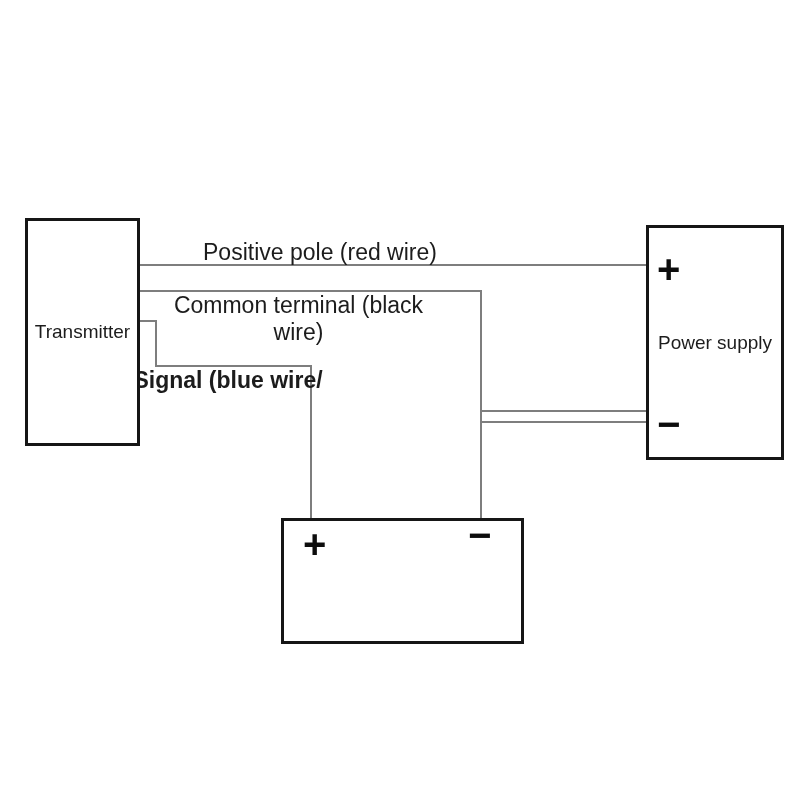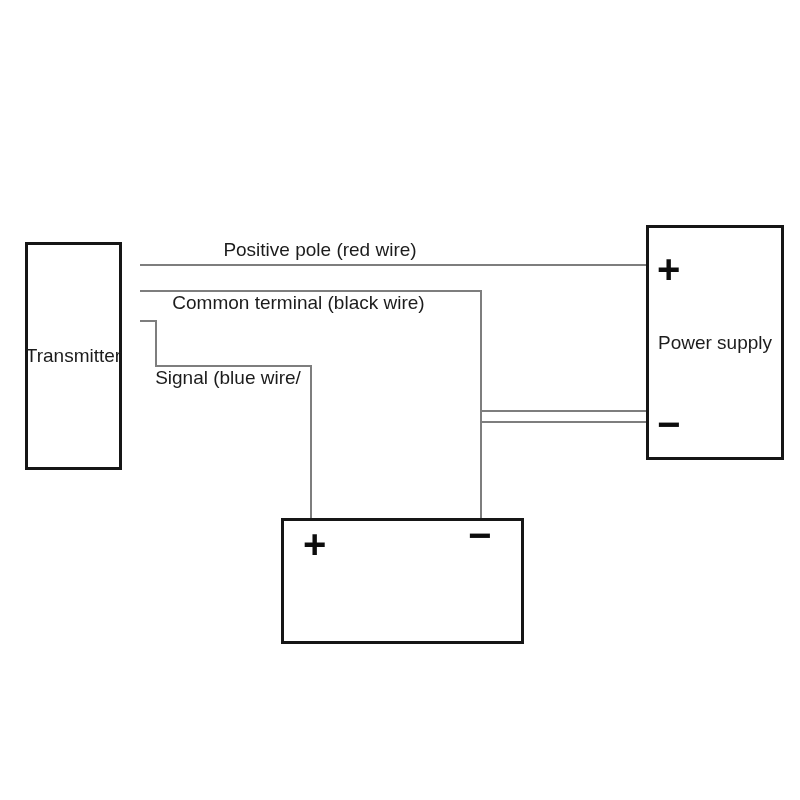--- a/index.html
+++ b/index.html
@@ -22,35 +22,35 @@
     justify-content: center;
     font-size: 19px;
     text-align: center;
   }
   .box-label { pointer-events: none; }
   .wire { position: absolute; background: #7e7e7e; }
   .wire.h { height: 1.5px; }
   .wire.v { width: 1.5px; }
   .wire-label {
     position: absolute;
-    font-size: 19px;
+    font-size: 23px;
     text-align: center;
     line-height: 1.18;
     background: transparent;
   }
   .terminal {
     position: absolute;
     font-weight: bold;
     font-size: 40px;
     line-height: 1;
     color: #0d0d0d;
   }
 
   
-  .transmitter   { left: 25px;  top: 242px; width: 97px; height: 228px; }
+  .transmitter   { left: 25px;  top: 218px; width: 115px; height: 228px; }
   .power-supply  { left: 646px; top: 225px; width: 138px; height: 235px; }
   .instrument    { left: 281px; top: 518px; width: 243px; height: 126px; }
 
   
   .ps-plus    { left: 8px;   top: 21px;  }
   .ps-minus   { left: 8px;   top: 176px; }
   .inst-plus  { left: 19px;  top: 3px;   }
   .inst-minus { left: 184px; top: -6px;  }
 
   
@@ -60,21 +60,21 @@
   .w-psminus-upper   { left: 480px; top: 410px; width: 166px; }
   .w-psminus-lower   { left: 480px; top: 421px; width: 166px; }
   .w-signal-stub     { left: 140px; top: 320px; width: 16px;  }
   .w-signal-down1    { left: 155px; top: 320px; height: 46px; }
   .w-signal-h        { left: 155px; top: 365px; width: 156px; }
   .w-signal-down2    { left: 310px; top: 365px; height: 153px; }
 
   
   .lbl-positive { left: 180px; top: 239px; width: 280px; }
   .lbl-common   { left: 156px; top: 292px; width: 285px; }
-  .lbl-signal   { left: 118px; top: 367px; width: 220px; }
+  .lbl-signal   { left: 118px; top: 367px; width: 220px; font-weight: bold; }
 </style>
 </head>
 <body>
 
 <div class="canvas">
 
   <div class="wire h w-positive"></div>
   <div class="wire h w-common-h"></div>
   <div class="wire v w-common-v"></div>
   <div class="wire h w-psminus-upper"></div>

